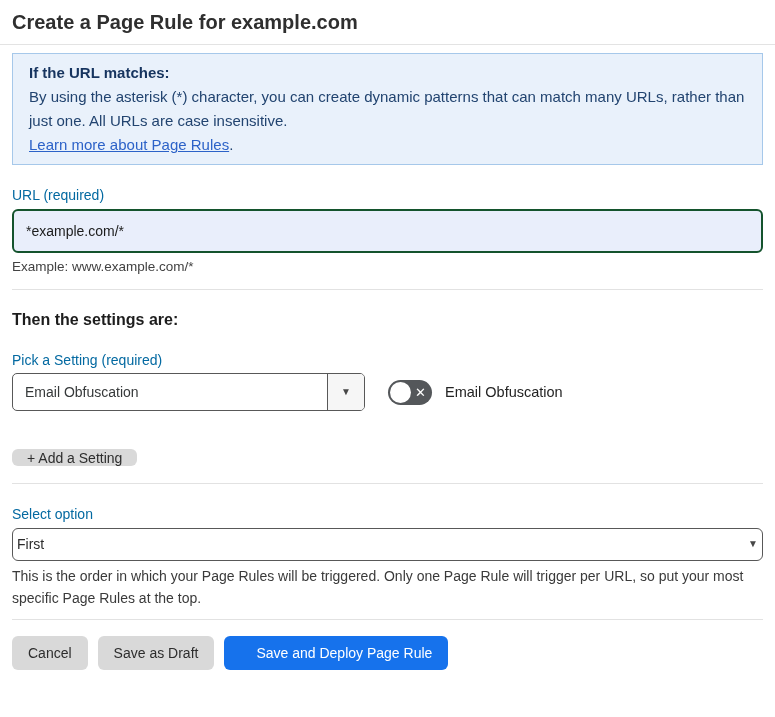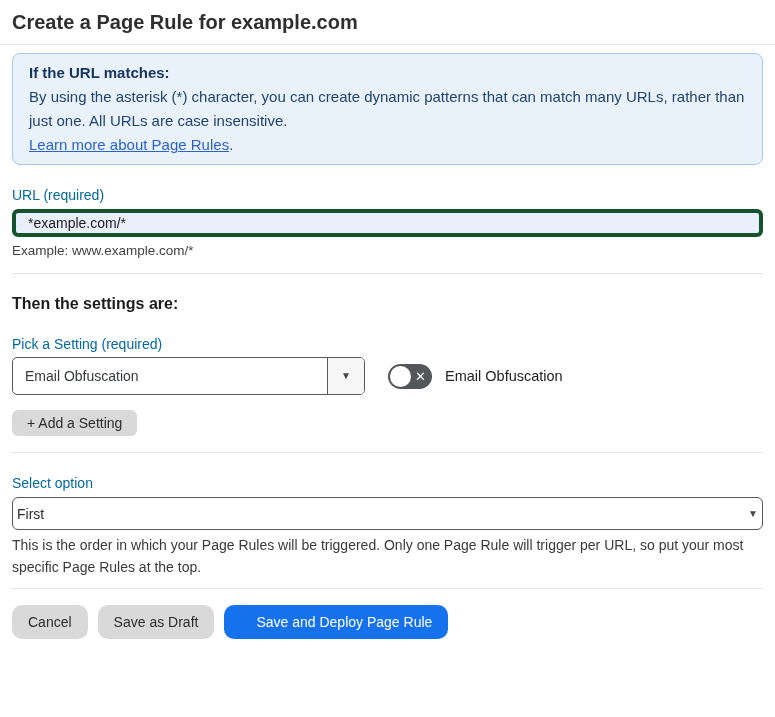--- a/index.html
+++ b/index.html
@@ -22,21 +22,21 @@
   }
   .divider {
     height: 1px; background: #e2e2e2; border: 0;
   }
 
   
   .info-box {
     margin-top: 8px;
     background: #e9f1fb;
     border: 1px solid #a6c8ea;
-    border-radius: 8px;
+    border-radius: 0;
     padding: 7px 16px;
     font-size: 15px; line-height: 24px;
     color: #1e3c64;
   }
   .info-heading { font-weight: 700; color: #16345f; }
   .info-body { color: #224470; }
   .info-link {
     color: #2c62c8; text-decoration: underline; cursor: pointer;
   }
   .info-link-suffix { color: #224470; }
@@ -45,23 +45,23 @@
   .field-label {
     margin-top: 22px; font-size: 14px; line-height: 17px; color: #0369a1;
   }
   .helper-text {
     margin-top: 6px; font-size: 13.5px; line-height: 16px; color: #424242;
   }
 
   
   .url-input {
     display: block; width: 100%;
-    margin-top: 5px; height: 28px;
+    margin-top: 5px; height: 44px;
     background: #e9eefb;
-    border: 4px solid #14532d; border-radius: 6px;
+    border: 2px solid #14532d; border-radius: 6px;
     padding: 0 12px;
     font-family: "Liberation Sans", sans-serif;
     font-size: 14px; color: #1c1c1c;
     outline: none;
   }
   .divider-url { margin-top: 14px; }
 
   .section-heading {
     margin: 20px 0 0 0; font-size: 16px; font-weight: 700;
     line-height: 20px; color: #1d1d1d;
@@ -106,40 +106,40 @@
   }
   .toggle-text { margin-left: 13px; font-size: 14.5px; color: #232323; }
 
   
   .btn {
     font-family: "Liberation Sans", sans-serif;
     font-size: 14px; border: 0; border-radius: 6px;
     cursor: pointer; white-space: nowrap;
   }
   .btn-gray { background: #d9d9d9; color: #2d2d2d; }
-  .btn-add { margin-top: 15px; height: 26px; padding: 0 15px; display: inline-block; }
+  .btn-add { margin-top: 38px; height: 17px; padding: 0 15px; display: inline-block; }
   .divider-settings { margin-top: 16px; }
 
   
   .wide-select {
     margin-top: 5px; height: 33px; width: 100%;
     background: #ffffff; border: 1px solid #585858; border-radius: 6px;
     display: flex; align-items: center; justify-content: space-between;
     padding: 0 4px; cursor: pointer;
   }
   .wide-select-value { font-size: 14px; color: #2b2b2b; }
   .order-helper {
     margin-top: 4px; font-size: 14px; line-height: 22px; color: #3a3a3a;
   }
   .divider-order { margin-top: 10px; }
 
   .footer-row {
     margin-top: 16px; display: flex; align-items: center; gap: 10px;
   }
-  .footer-btn { height: 34px; padding: 0 16px; border-radius: 10px; }
+  .footer-btn { height: 34px; padding: 0 16px; }
   .btn-primary { background: #1672ec; color: #ffffff; padding-left: 32px; }
 </style>
 </head>
 <body>
 
 <div class="page">
 
   <h1 class="page-title">Create a Page Rule for example.com</h1>
   <div class="title-divider"></div>
 

